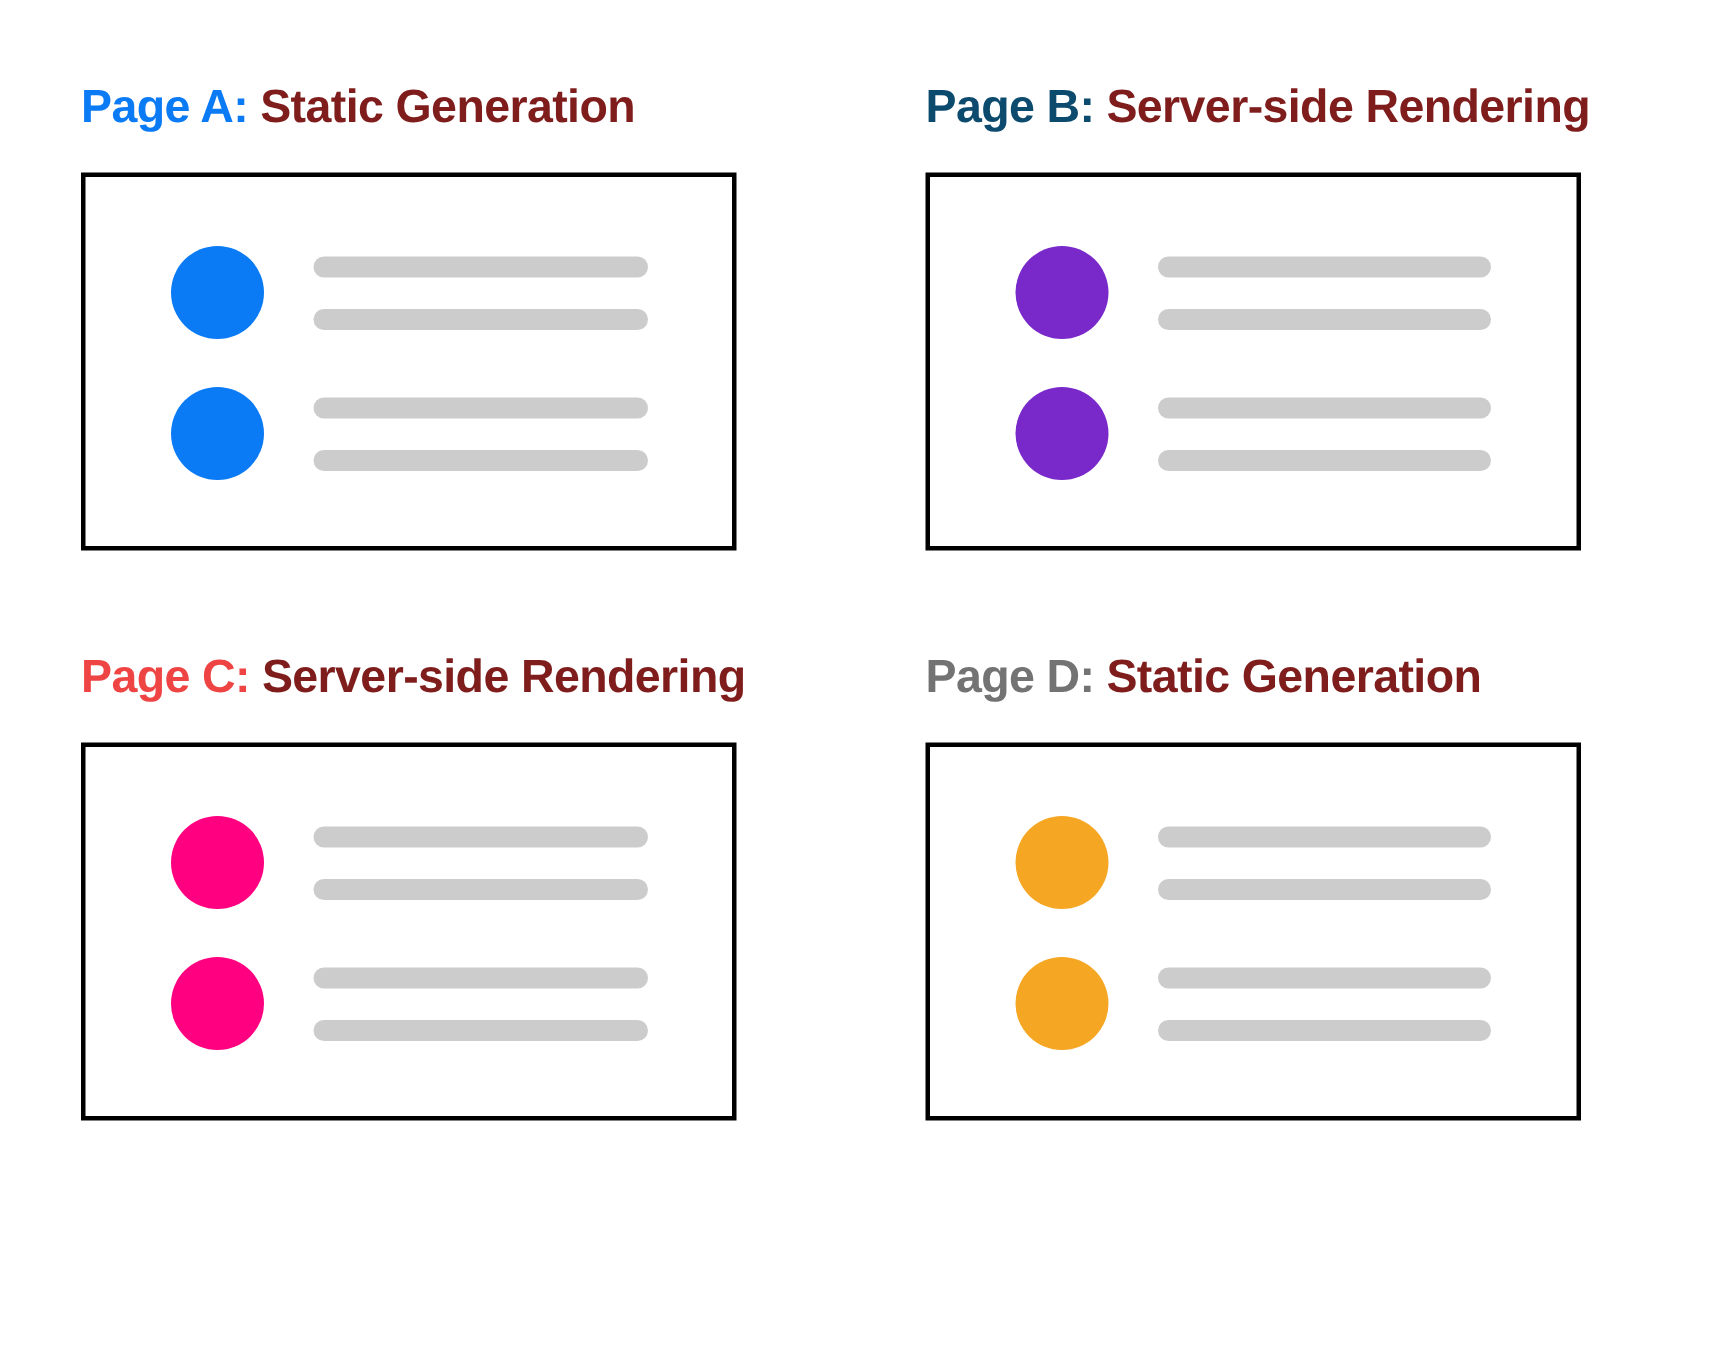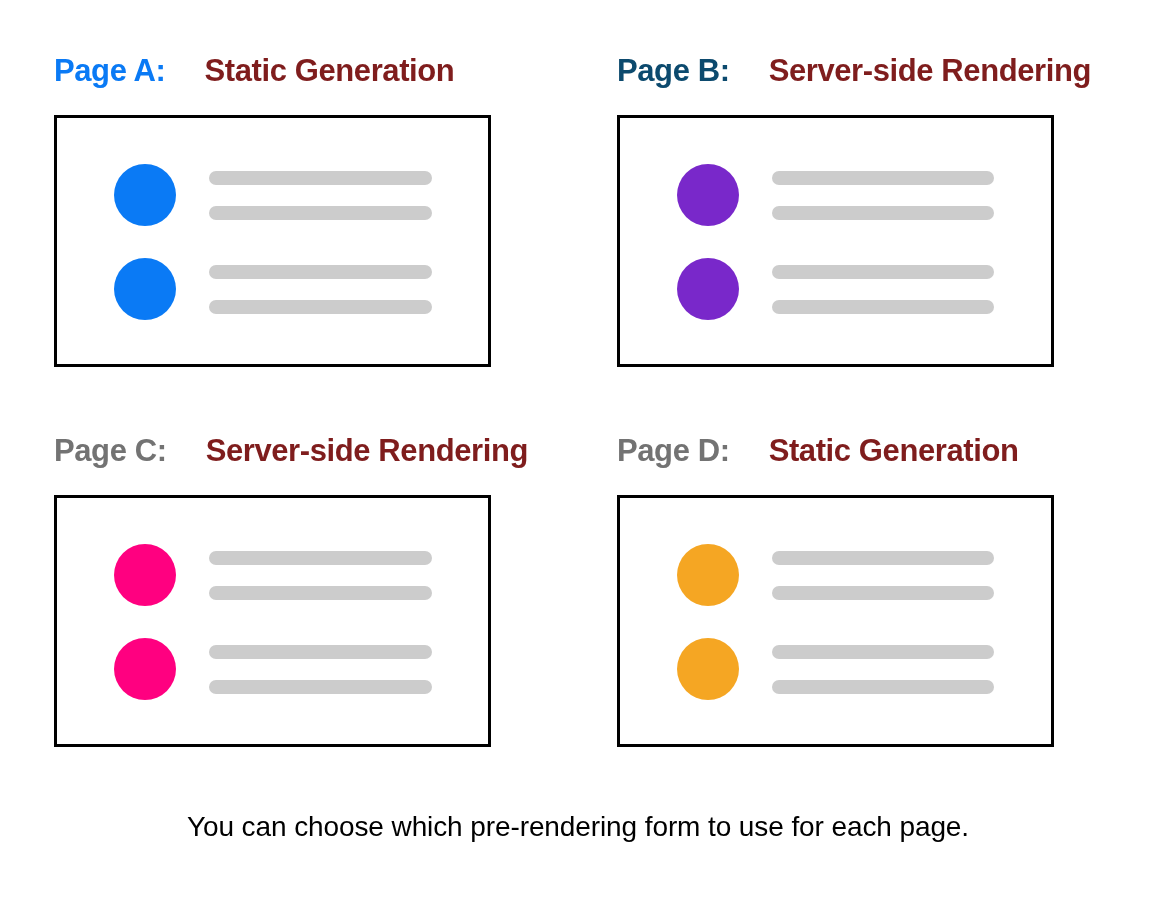--- a/index.html
+++ b/index.html
@@ -49,21 +49,20 @@
     font-size: 31px;
     font-weight: bold;
     line-height: 1;
     letter-spacing: -0.4px;
     color: #000000;
     white-space: nowrap;
     margin-bottom: 28px;
     height: 33px;
     display: flex;
     align-items: center;
-    gap: 31px;
   }
 
   .page-heading .accent {
     margin-right: 8px;
   }
 
   .page-heading .title {
     color: #7f1d1d;
     text-align: center;
   }
@@ -179,21 +178,21 @@
           <div class="row-lines">
             <div class="line-bar"></div>
             <div class="line-bar"></div>
           </div>
         </div>
       </div>
     </div>
 
     <div class="cell col-left row-bottom">
       <div class="page-heading">
-        <span class="accent" style="color: #737373;">Page C:</span>
+        <span class="accent" style="color: #ef4444;">Page C:</span>
         <span class="title">Server-side Rendering</span>
       </div>
       <div class="page-card">
         <div class="card-row">
           <div class="row-avatar" style="background: rgb(255, 0, 128);"></div>
           <div class="row-lines">
             <div class="line-bar"></div>
             <div class="line-bar"></div>
           </div>
         </div>
@@ -225,15 +224,14 @@
           <div class="row-lines">
             <div class="line-bar"></div>
             <div class="line-bar"></div>
           </div>
         </div>
       </div>
     </div>
 
   </div>
 
-  <div class="caption">You can choose which pre-rendering form to use for each page.</div>
 
 </div>
 
 </body></html>

